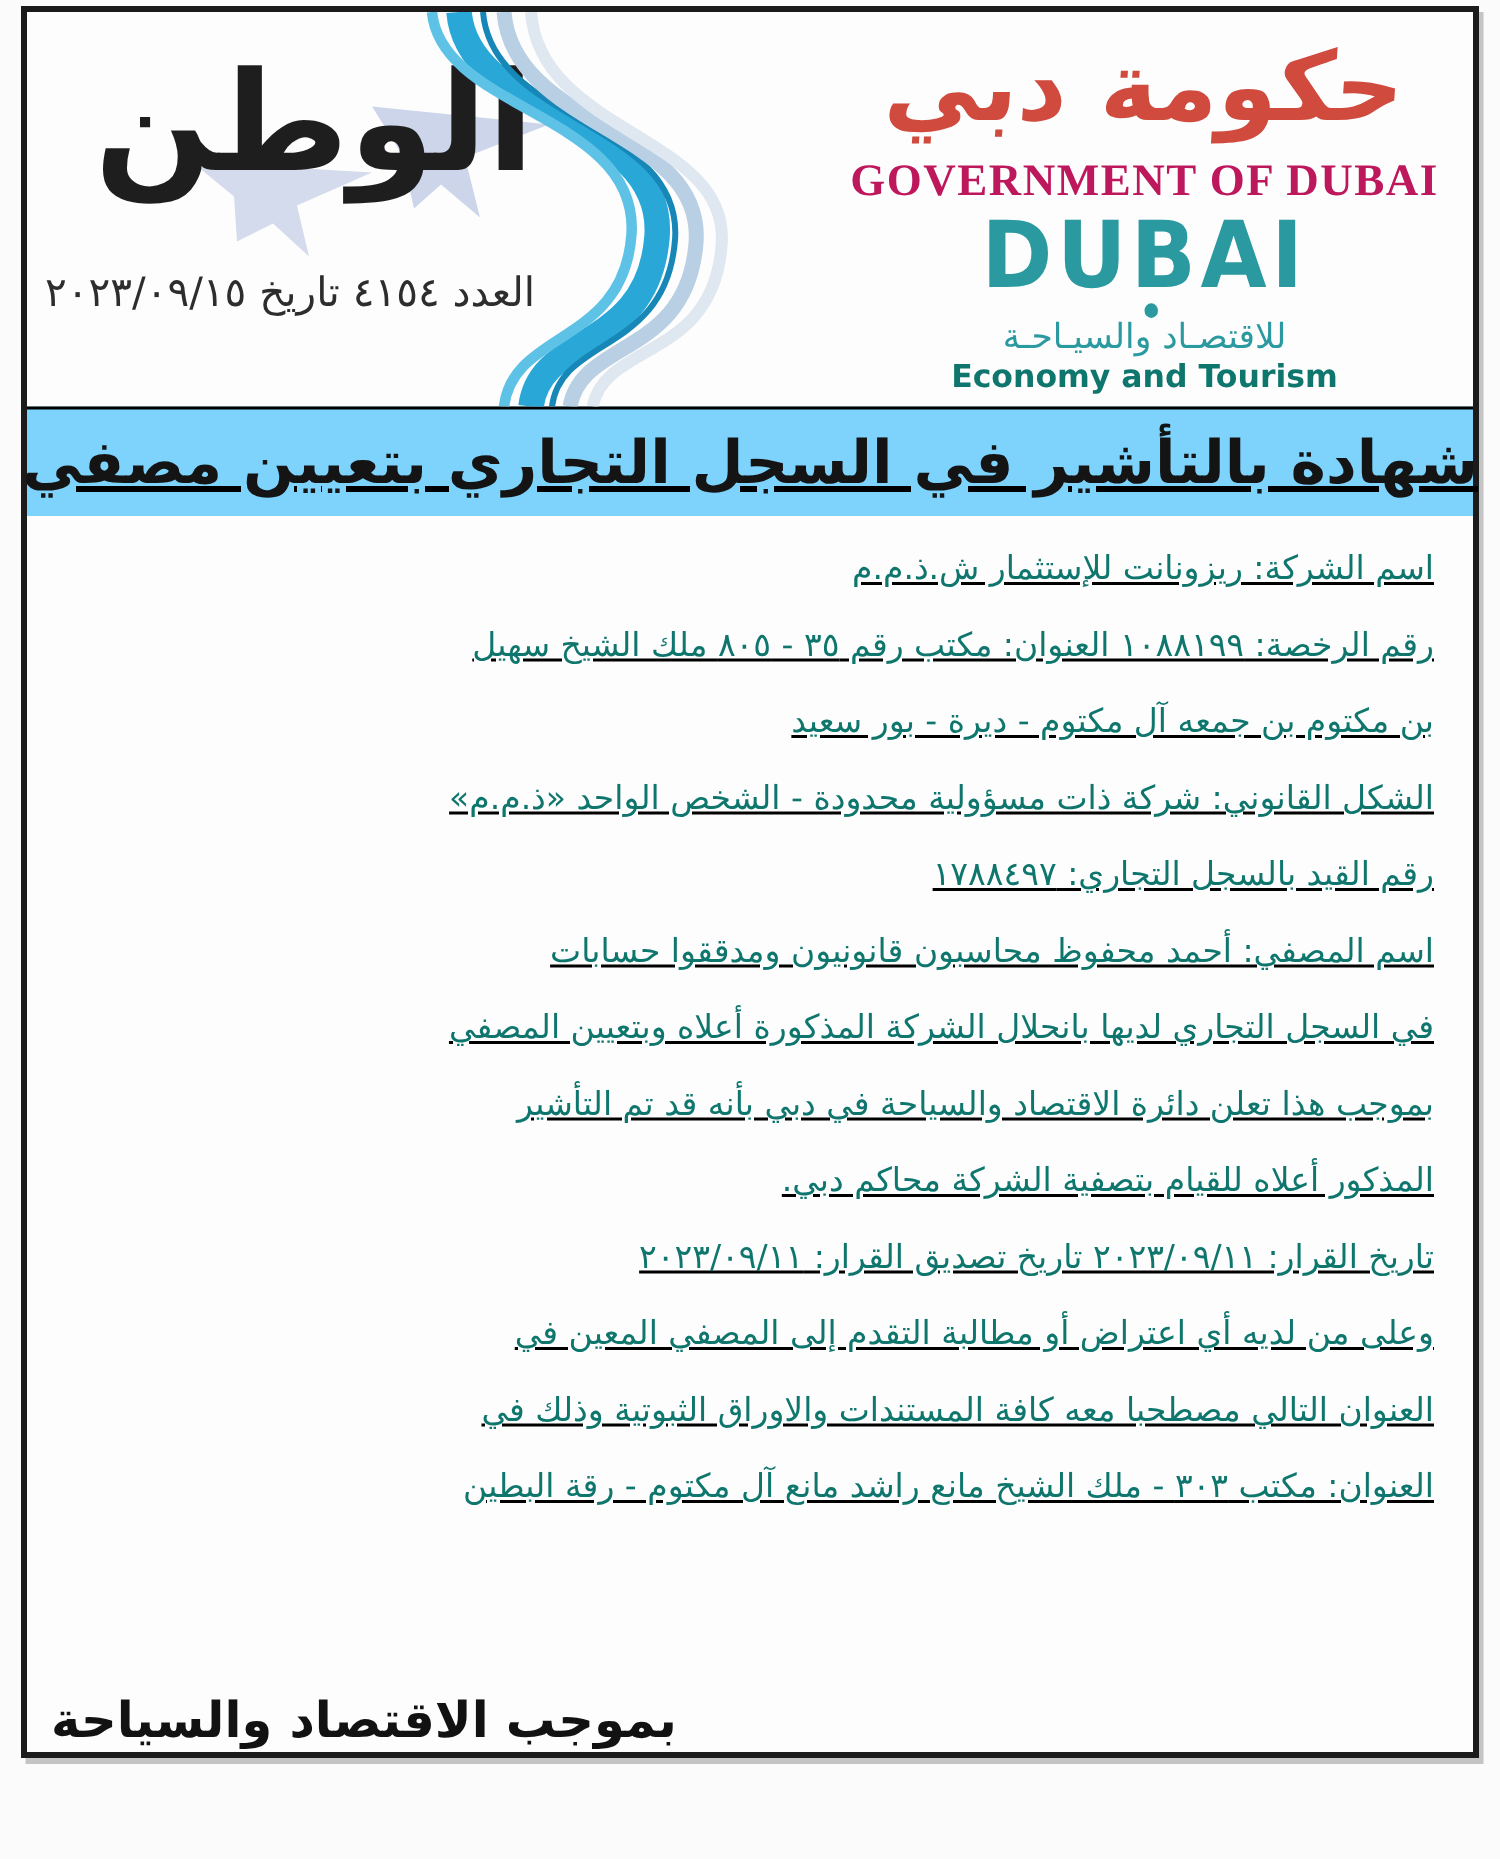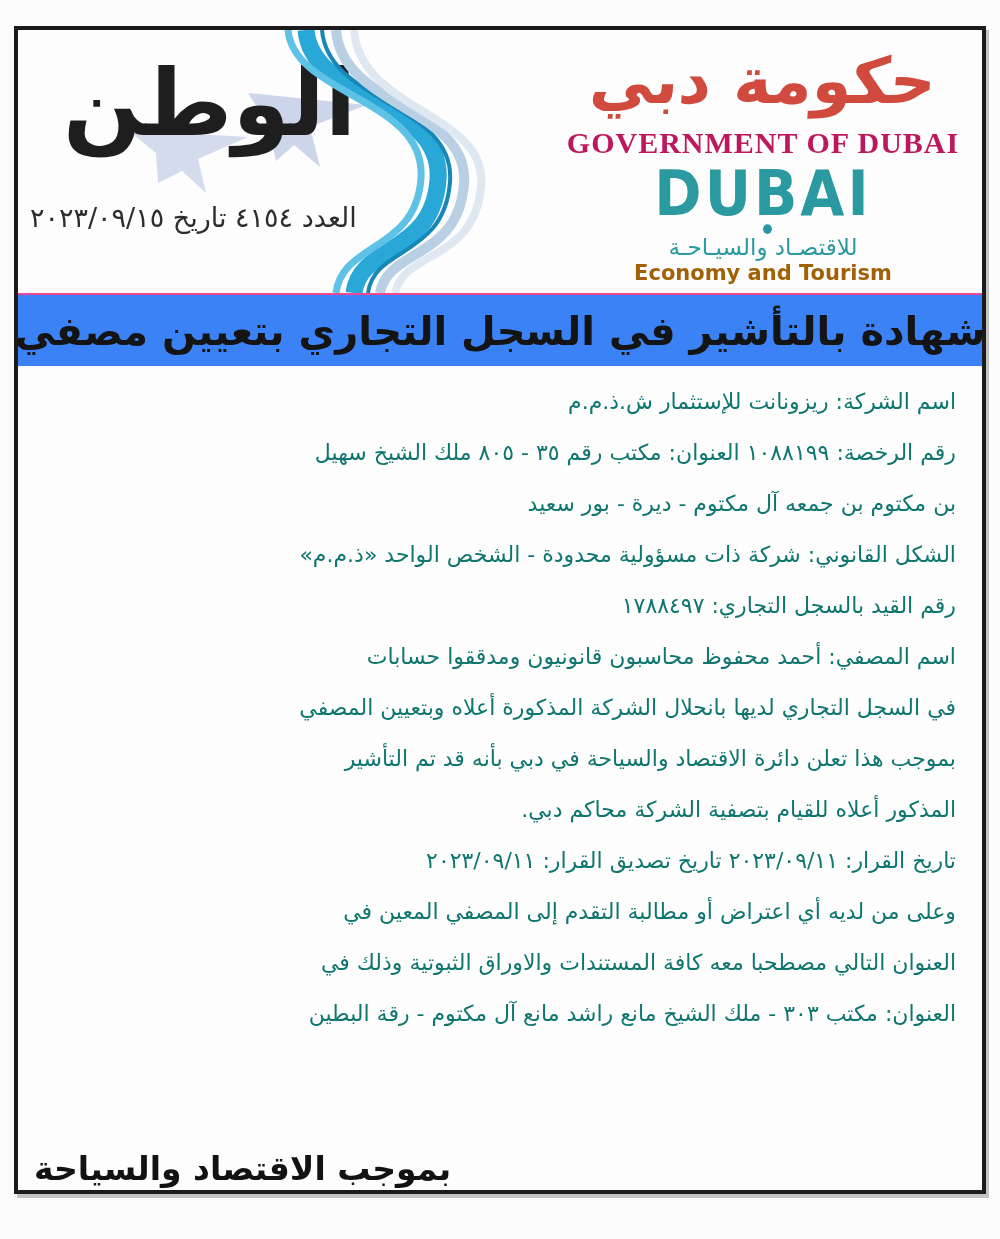--- a/index.html
+++ b/index.html
@@ -1,39 +1,39 @@
 <!DOCTYPE html>
 <html lang="ar"><head>
 <meta charset="utf-8">
 <style>
   html,body{margin:0;padding:0;background:#fbfbfb;}
   .page{position:relative;width:1000px;height:1239px;background:#fbfbfb;overflow:hidden;
         font-family:"DejaVu Sans",sans-serif;}
-  .ad-frame{position:absolute;left:14px;top:26px;width:964px;height:1160px;
-            border:4px solid #1b1b1b;background:#fdfdfd;box-shadow:3px 4px 0 rgba(0,0,0,.22);}
+  .ad-frame{position:absolute;left:14px;top:4px;width:964px;height:1160px;
+            border:4px solid #1b1b1b;background:#fdfdfd;box-shadow:3px 4px 0 rgba(0,0,0,.22);text-decoration:underline;}
   
   .header{position:relative;width:100%;height:263px;}
   .watermark{position:absolute;left:80px;top:45px;width:280px;height:120px;opacity:.85;}
   .np-logo{position:absolute;right:auto;left:45px;top:28px;font-size:92px;font-weight:bold;
            color:#1e1e1e;line-height:1;letter-spacing:-2px;}
   .issue-line{position:absolute;left:12px;top:172px;font-size:27px;color:#2d2d2d;direction:rtl;}
   .ribbon{position:absolute;left:258px;top:0;width:230px;height:263px;pointer-events:none;}
   .gov{position:absolute;left:540px;top:8px;width:410px;text-align:center;}
   .gov-callig{font-size:64px;line-height:1.35;color:#d04a3e;font-weight:bold;direction:rtl;
               transform:skewX(-4deg);}
   .gov-en{font-family:"Liberation Serif",serif;font-weight:bold;font-size:30px;color:#be185d;
           letter-spacing:1px;margin-top:2px;white-space:nowrap;}
   .dubai-logo{position:relative;display:inline-block;margin-top:4px;font-size:57px;font-weight:900;
               color:#2b9aa0;letter-spacing:3px;line-height:1.05;transform:scaleY(1.08);}
   .dubai-dot{position:absolute;left:50%;bottom:-7px;width:9px;height:9px;border-radius:50%;
              background:#2b9aa0;}
   .dept-ar{font-size:23px;color:#2b9aa0;direction:rtl;margin-top:10px;letter-spacing:1px;}
-  .dept-en{font-size:21px;font-weight:bold;color:#a16207;margin-top:1px;}
+  .dept-en{font-size:21px;font-weight:bold;color:#0f766e;margin-top:1px;}
   
-  .title-bar{width:100%;height:71px;background:#3b82f6;border-top:2px solid #ec4899;
+  .title-bar{width:100%;height:71px;background:#7dd3fc;border-top:2px solid #000000;
              display:flex;align-items:center;justify-content:center;}
   .title-bar .t{font-size:40px;font-weight:900;color:#141414;direction:rtl;white-space:nowrap;}
   
   .body{direction:rtl;text-align:right;padding:10px 26px 0 26px;font-size:22px;color:#0f766e;margin-left:24px;}
   .line{line-height:51px;white-space:nowrap;}
   .contact-line{line-height:51px;white-space:nowrap;}
   .num{direction:ltr;unicode-bidi:isolate;display:inline-block;}
   .gap{display:inline-block;width:58px;}
   .footer-sig{position:absolute;left:16px;bottom:2px;font-size:33px;font-weight:900;
               color:#121212;direction:rtl;}

